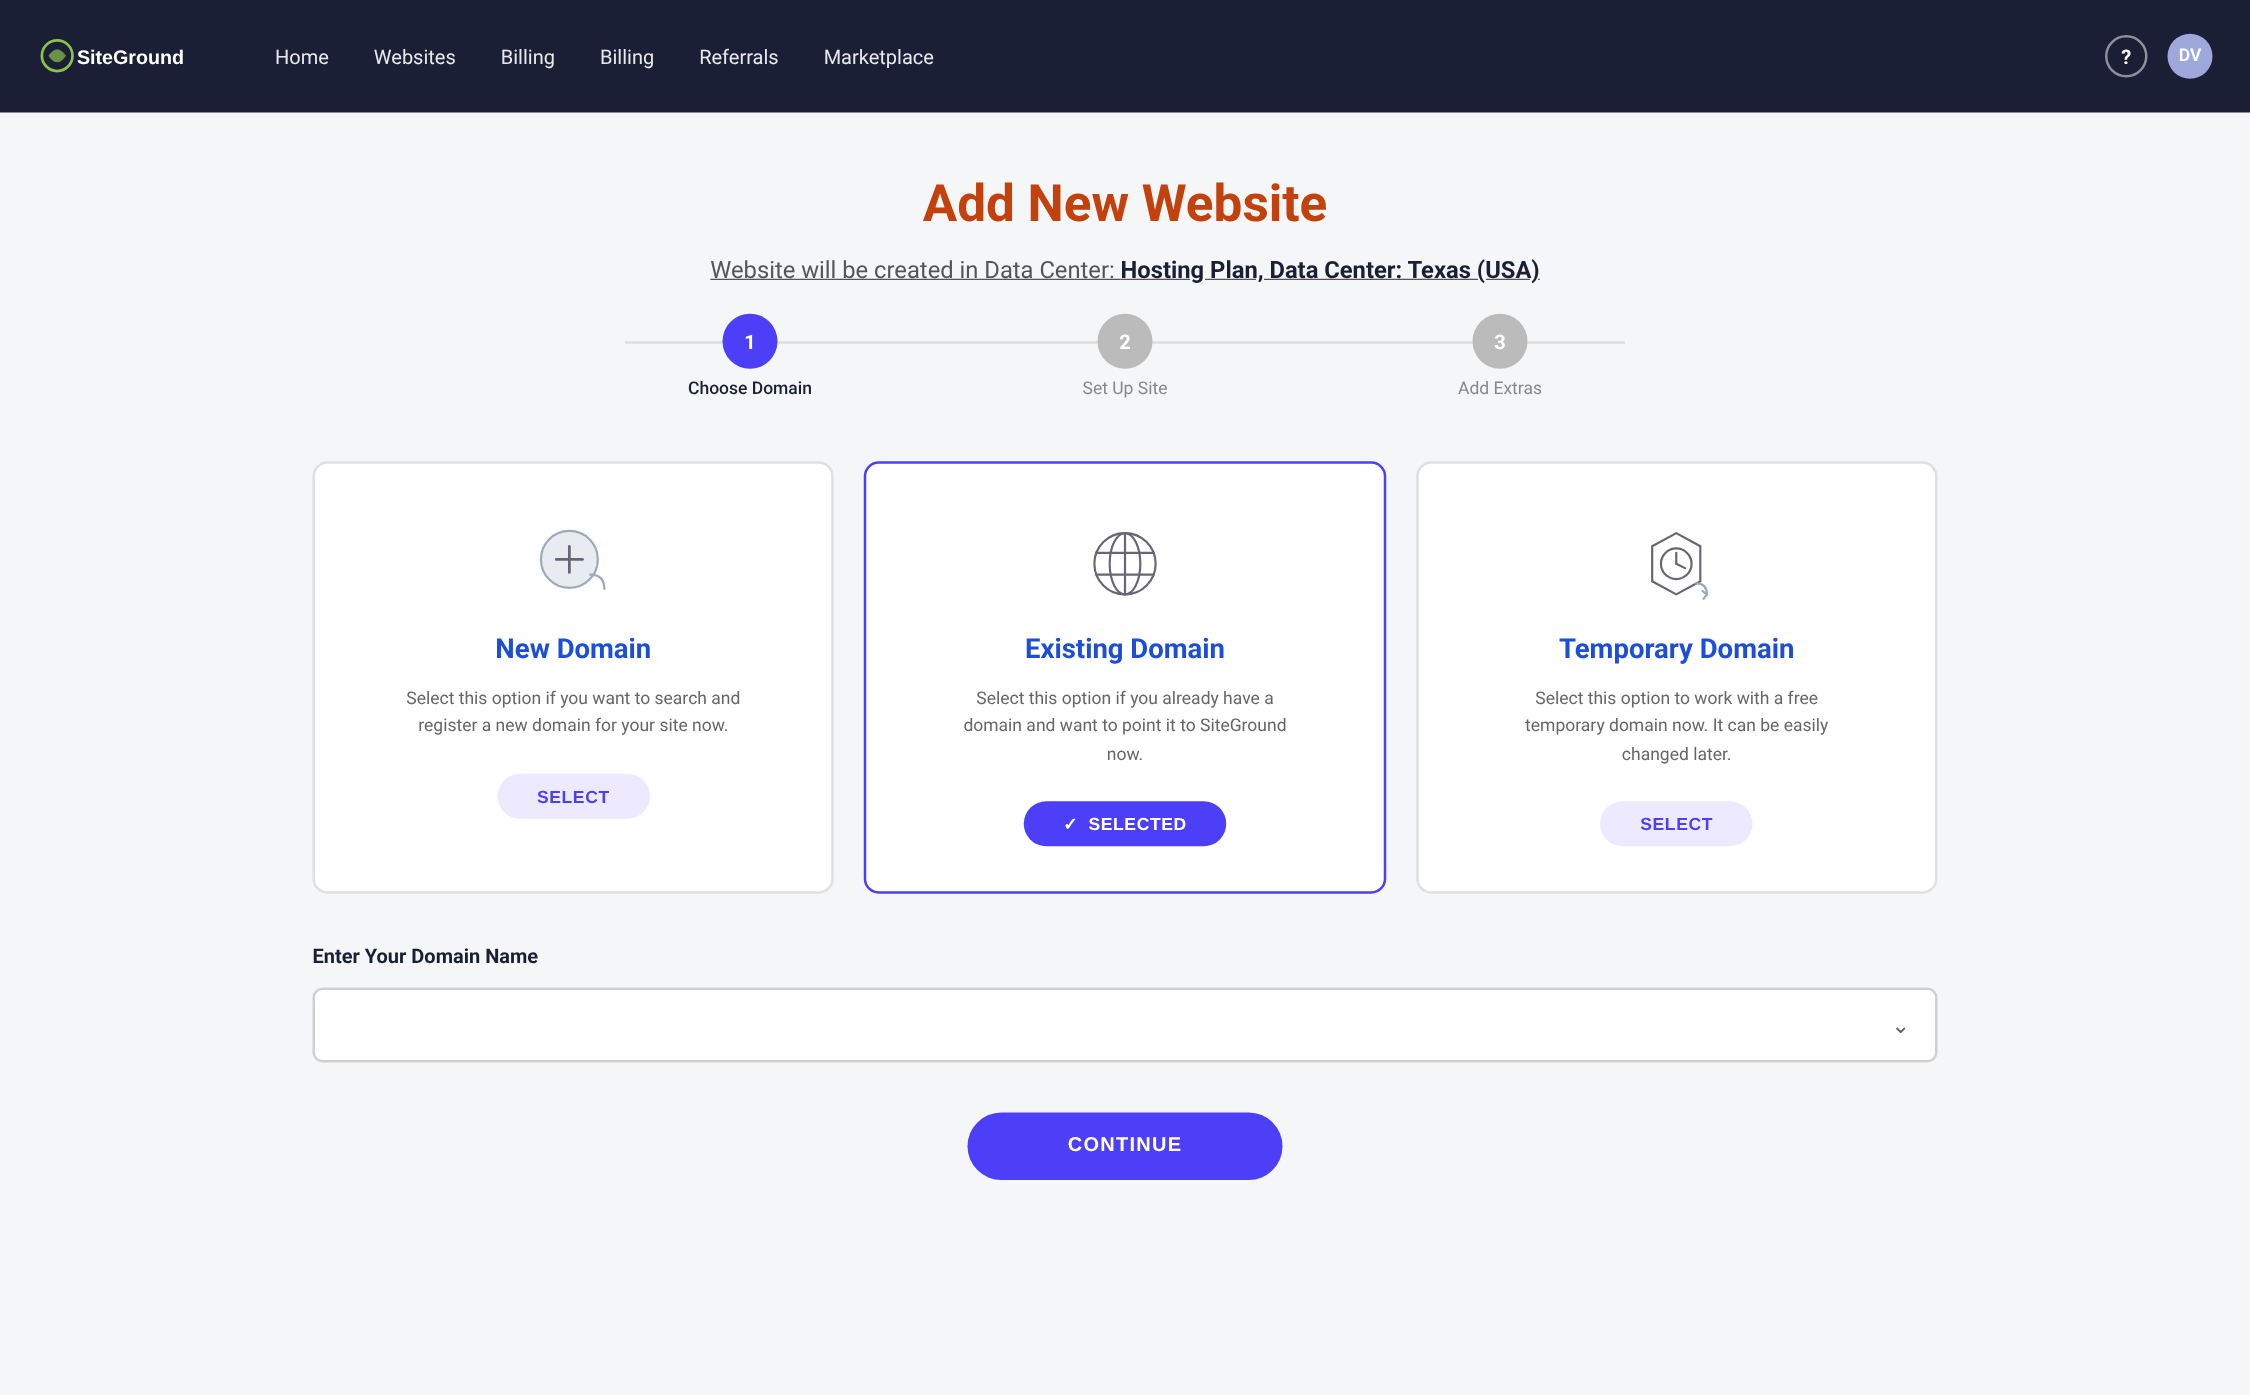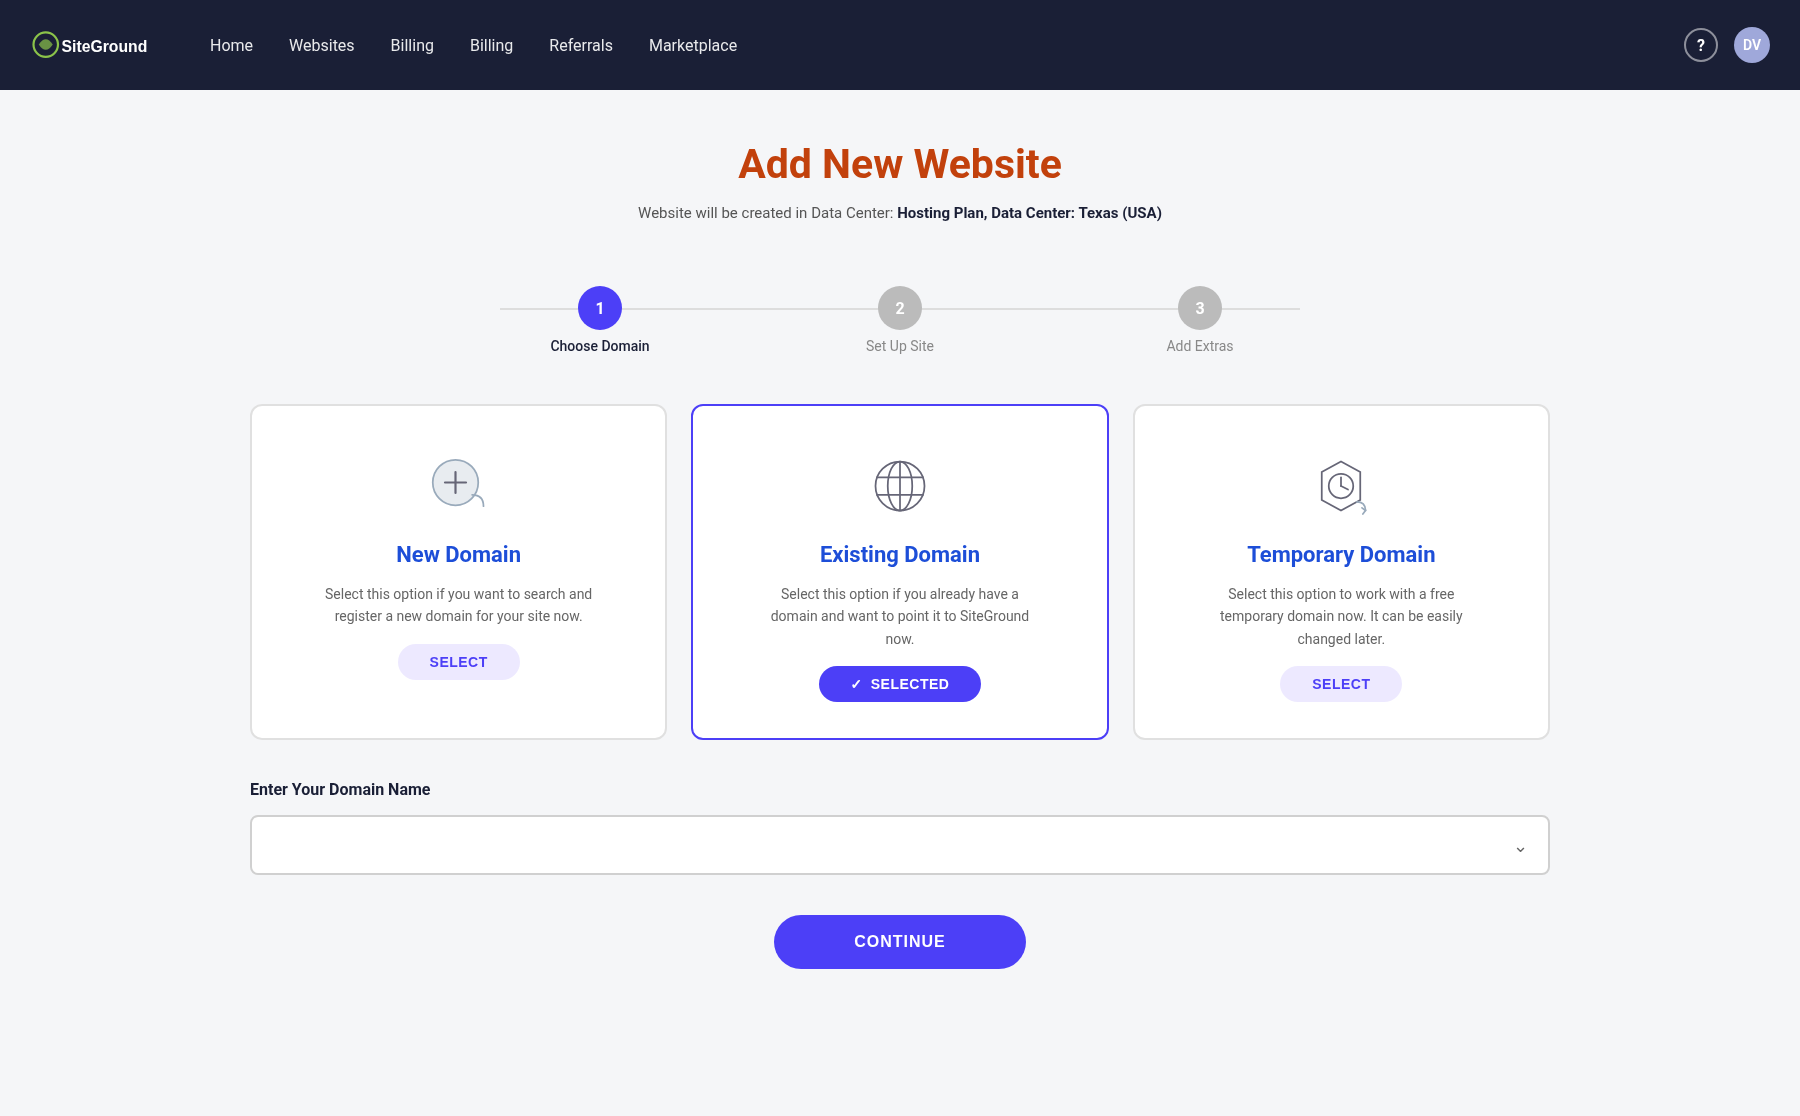--- a/index.html
+++ b/index.html
@@ -18,20 +18,21 @@
       display: flex;
       align-items: center;
       gap: 6px;
       cursor: pointer;
     }
     .logo-svg { width: 140px; height: 40px; }
     .nav-links {
       display: flex;
       gap: 36px;
       list-style: none;
+      margin-left: 10px;
       text-align: center;
     }
     .nav-links li a {
       color: #fff;
       text-decoration: none;
       font-size: 16px;
       font-weight: 400;
       opacity: 0.9;
     }
     .nav-right {
@@ -76,23 +77,24 @@
 
     .page-title {
       text-align: center;
       font-size: 41px;
       font-weight: 700;
       color: #c2410c;
       margin-bottom: 16px;
     }
     .page-subtitle {
       text-align: center;
-      font-size: 15px;
+      font-size: 19px;
       color: #555;
-      margin-bottom: 64px;
+      margin-bottom: 24px;
+      text-decoration: underline;
     }
     .page-subtitle strong { font-weight: 700; color: #1a1f36; }
 
     
     .steps-container {
       display: flex;
       align-items: center;
       justify-content: center;
       margin-bottom: 50px;
       position: relative;
@@ -187,21 +189,21 @@
       max-width: 280px;
     }
     .card-btn {
       padding: 10px 32px;
       border-radius: 30px;
       font-size: 14px;
       font-weight: 700;
       letter-spacing: 0.5px;
       cursor: pointer;
       border: none;
-      margin-top: 0;
+      margin-top: 10px;
     }
     .card-btn.select-btn {
       background: #ede9ff;
       color: #4c3ff7;
     }
     .card-btn.selected-btn {
       background: #4c3ff7;
       color: #fff;
       display: flex;
       align-items: center;

